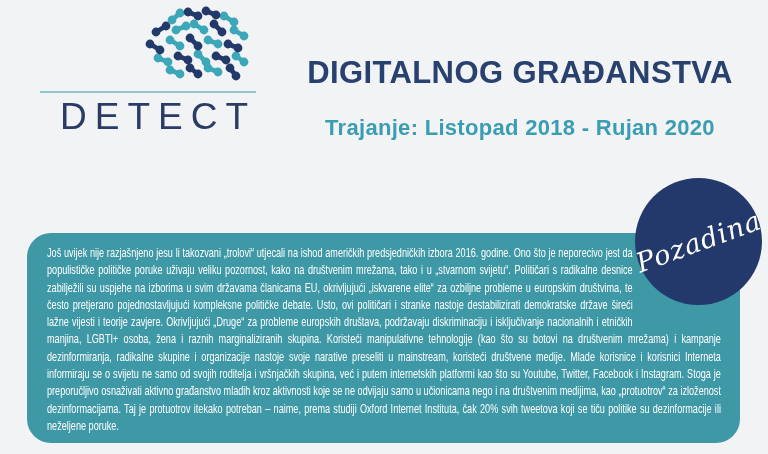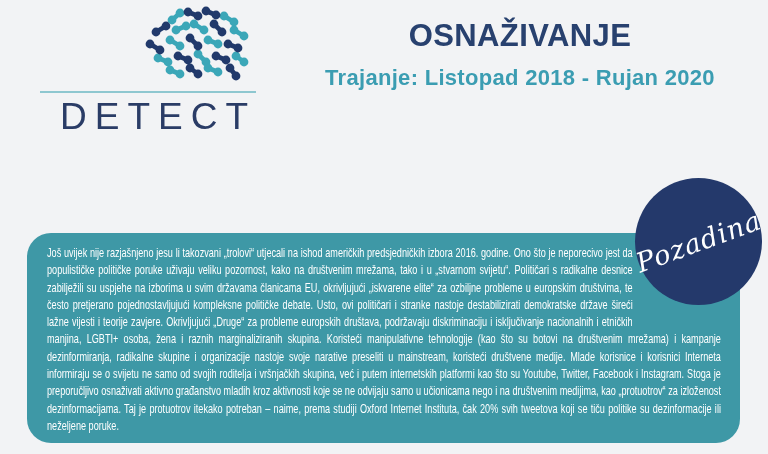--- a/index.html
+++ b/index.html
@@ -24,21 +24,21 @@
     white-space: nowrap;
   }
 
   
   .header { position: absolute; left: 286px; top: 17px; width: 468px; text-align: center; }
   .title {
     margin: 0; color: #28416F; font-size: 31px; line-height: 37px;
     font-weight: 600; letter-spacing: 0.4px;
   }
   .subtitle {
-    margin-top: 11px; color: #3B9DB2; font-size: 22px; font-weight: 700;
+    margin-top: 24px; color: #3B9DB2; font-size: 22px; font-weight: 700;
     letter-spacing: 0.3px;
   }
 
   
   .content-box {
     position: absolute; left: 27px; top: 233px; width: 713px; height: 210px;
     background: #3E98A6; border-radius: 24px;
     box-sizing: border-box; padding: 12px 0 8px 20px;
     overflow: hidden;
   }
@@ -153,21 +153,21 @@
           <circle cx="88" cy="62" r="4.4"></circle>
             <circle cx="94" cy="70" r="4.4"></circle>
         </g>
       </g>
     </svg>
     <div class="logo-divider"></div>
     <div class="logo-word">DETECT</div>
   </div>
 
   <div class="header">
-    <h1 class="title"><span>OSNAŽIVANJE</span><br></h1>
+    <h1 class="title"><br><span>DIGITALNOG GRAĐANSTVA</span></h1>
     <div class="subtitle">Trajanje: Listopad 2018 - Rujan 2020</div>
   </div>
 
   <div class="content-box">
     <p class="para"><span class="badge-spacer"></span><span>Još uvijek nije razjašnjeno jesu li takozvani „trolovi“ utjecali na ishod američkih predsjedničkih izbora 2016. godine. Ono što je neporecivo jest da populističke političke poruke uživaju veliku pozornost, kako na društvenim mrežama, tako i u „stvarnom svijetu“. Političari s radikalne desnice zabilježili su uspjehe na izborima u svim državama članicama EU, okrivljujući „iskvarene elite“ za ozbiljne probleme u europskim društvima, te često pretjerano pojednostavljujući kompleksne političke debate. Usto, ovi političari i stranke nastoje destabilizirati demokratske države šireći lažne vijesti i teorije zavjere. Okrivljujući „Druge“ za probleme europskih društava, podržavaju diskriminaciju i isključivanje nacionalnih i etničkih manjina, LGBTI+ osoba, žena i raznih marginaliziranih skupina. Koristeći manipulativne tehnologije (kao što su botovi na društvenim mrežama) i kampanje dezinformiranja, radikalne skupine i organizacije nastoje svoje narative preseliti u mainstream, koristeći društvene medije. Mlade korisnice i korisnici Interneta informiraju se o svijetu ne samo od svojih roditelja i vršnjačkih skupina, već i putem internetskih platformi kao što su Youtube, Twitter, Facebook i Instagram. Stoga je preporučljivo osnaživati aktivno građanstvo mladih kroz aktivnosti koje se ne odvijaju samo u učionicama nego i na društvenim medijima, kao „protuotrov“ za izloženost dezinformacijama. Taj je protuotrov itekako potreban – naime, prema studiji Oxford Internet Instituta, čak 20% svih tweetova koji se tiču politike su dezinformacije ili neželjene poruke.</span></p>
   </div>
 
   <div class="badge">
     <span class="badge-label">Pozadina</span>
   </div>

